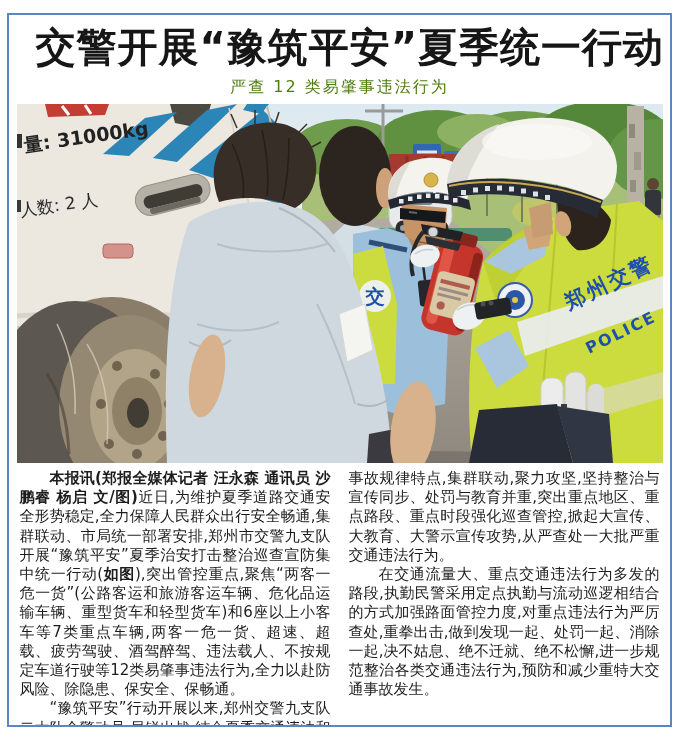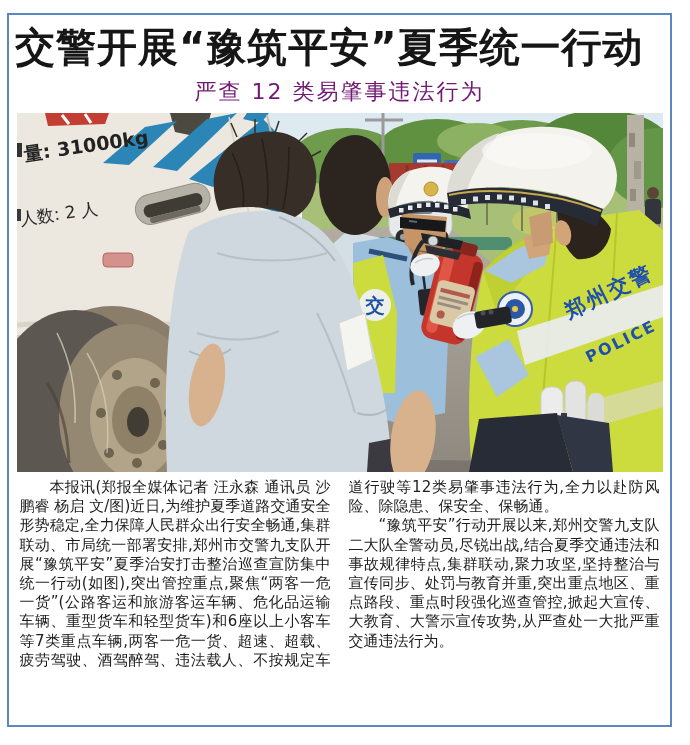--- a/index.html
+++ b/index.html
@@ -6,37 +6,37 @@
   body{
     width:690px;height:745px;background:#ffffff;position:relative;
     font-family:"DejaVu Sans","Liberation Sans",sans-serif;
     -webkit-font-smoothing:antialiased;
   }
   .frame{
     position:absolute;left:7px;top:13px;width:665px;height:714px;
     border:2px solid #5b87c0;box-sizing:border-box;background:#fff;overflow:hidden;
   }
   .title{
-    margin:10px 6px 0;text-align:left;
+    margin:10px 6px 0;text-align:right;
     font-size:40px;font-weight:700;color:#161616;
     letter-spacing:1px;line-height:1.1;white-space:nowrap;
   }
   .subtitle{
     margin:8px 0 0;text-align:center;
-    font-size:22px;font-weight:400;color:#701a75;letter-spacing:2px;
+    font-size:16px;font-weight:400;color:#4d7c0f;letter-spacing:2px;
   }
   .photo{margin:6px auto 6px;width:646px;height:359px;overflow:hidden;background:#cfd9de;}
   .photo svg{display:block;}
   .body{
     width:640px;margin:2px auto 0;
     column-count:2;column-gap:18px;
     text-align:justify;font-size:15px;line-height:19.2px;color:#1d1d1d;
   }
   .body p{margin:0;text-indent:2em;}
-  .b{font-weight:400;}
+  .b{font-weight:700;}
 </style>
 </head>
 <body>
 
 <div class="frame">
 
   <h1 class="title">交警开展“豫筑平安”夏季统一行动</h1>
   <h2 class="subtitle">严查 12 类易肇事违法行为</h2>
 
   <figure class="photo" style="margin:6px auto;">
@@ -323,15 +323,16 @@
         <polygon points="540,302 592,310 596,359 556,359" fill="#313644"></polygon>
       </g>
     </svg>
   </figure>
 
   <div class="body">
     <p>
       <span class="b">本报讯(郑报全媒体记者 汪永森 通讯员 沙鹏睿 杨启 文/图)</span><span>近日,为维护夏季道路交通安全形势稳定,全力保障人民群众出行安全畅通,集群联动、市局统一部署安排,郑州市交警九支队开展“豫筑平安”夏季治安打击整治巡查宣防集中统一行动(</span><span class="b">如图</span><span>),突出管控重点,聚焦“两客一危一货”(公路客运和旅游客运车辆、危化品运输车辆、重型货车和轻型货车)和6座以上小客车等7类重点车辆,两客一危一货、超速、超载、疲劳驾驶、酒驾醉驾、违法载人、不按规定车道行驶等12类易肇事违法行为,全力以赴防风险、除隐患、保安全、保畅通。</span>
     </p>
     <p>“豫筑平安”行动开展以来,郑州交警九支队二大队全警动员,尽锐出战,结合夏季交通违法和事故规律特点,集群联动,聚力攻坚,坚持整治与宣传同步、处罚与教育并重,突出重点地区、重点路段、重点时段强化巡查管控,掀起大宣传、大教育、大警示宣传攻势,从严查处一大批严重交通违法行为。</p>
+    <p>在交通流量大、重点交通违法行为多发的路段,执勤民警采用定点执勤与流动巡逻相结合的方式加强路面管控力度,对重点违法行为严厉查处,重拳出击,做到发现一起、处罚一起、消除一起,决不姑息、绝不迁就、绝不松懈,进一步规范整治各类交通违法行为,预防和减少重特大交通事故发生。</p>
   </div>
 
 </div>
 
 </body></html>

